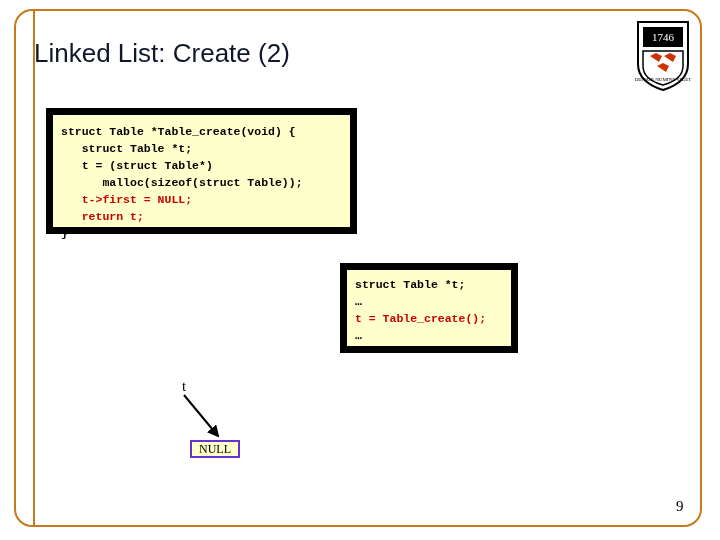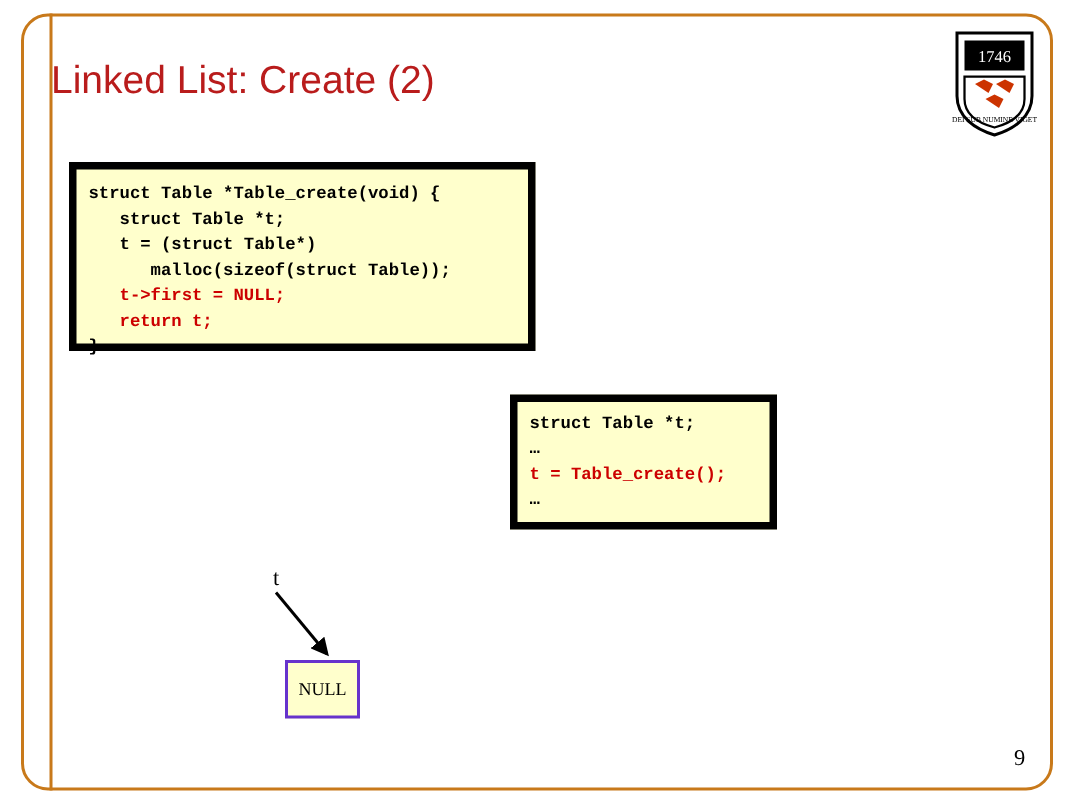--- a/index.html
+++ b/index.html
@@ -36,38 +36,38 @@
     width: 2px;
     height: 518px;
     background: #c8791a;
   }
   #title {
     position: absolute;
     left: 34px;
     top: 38px;
     width: 600px;
     font-size: 26px;
-    color: #b91c1c;
+    color: #0f172a;
     letter-spacing: 0px;
     white-space: nowrap;
   }
   
   #logo {
     position: absolute;
     left: 632px;
     top: 20px;
     width: 62px;
     height: 72px;
     text-align: center;
   }
   
   .codebox {
     position: absolute;
     background: #ffffcc;
-    border: 5px solid #000000;
+    border: 7px solid #000000;
     box-sizing: border-box;
     font-family: "Liberation Mono", monospace;
     font-weight: bold;
     font-size: 11.5px;
     line-height: 17px;
     color: #000000;
     white-space: pre;
   }
   #code-create {
     left: 46px;
@@ -102,21 +102,21 @@
     top: 390px;
     width: 80px;
     height: 60px;
   }
   
   #null-node {
     position: absolute;
     left: 190px;
     top: 440px;
     width: 50px;
-    height: 39px;
+    height: 18px;
     border: 2px solid #6633cc;
     background: #ffffcc;
     box-sizing: border-box;
     font-family: "Liberation Serif", serif;
     font-size: 12px;
     color: #000000;
     display: flex;
     align-items: center;
     justify-content: center;
   }

